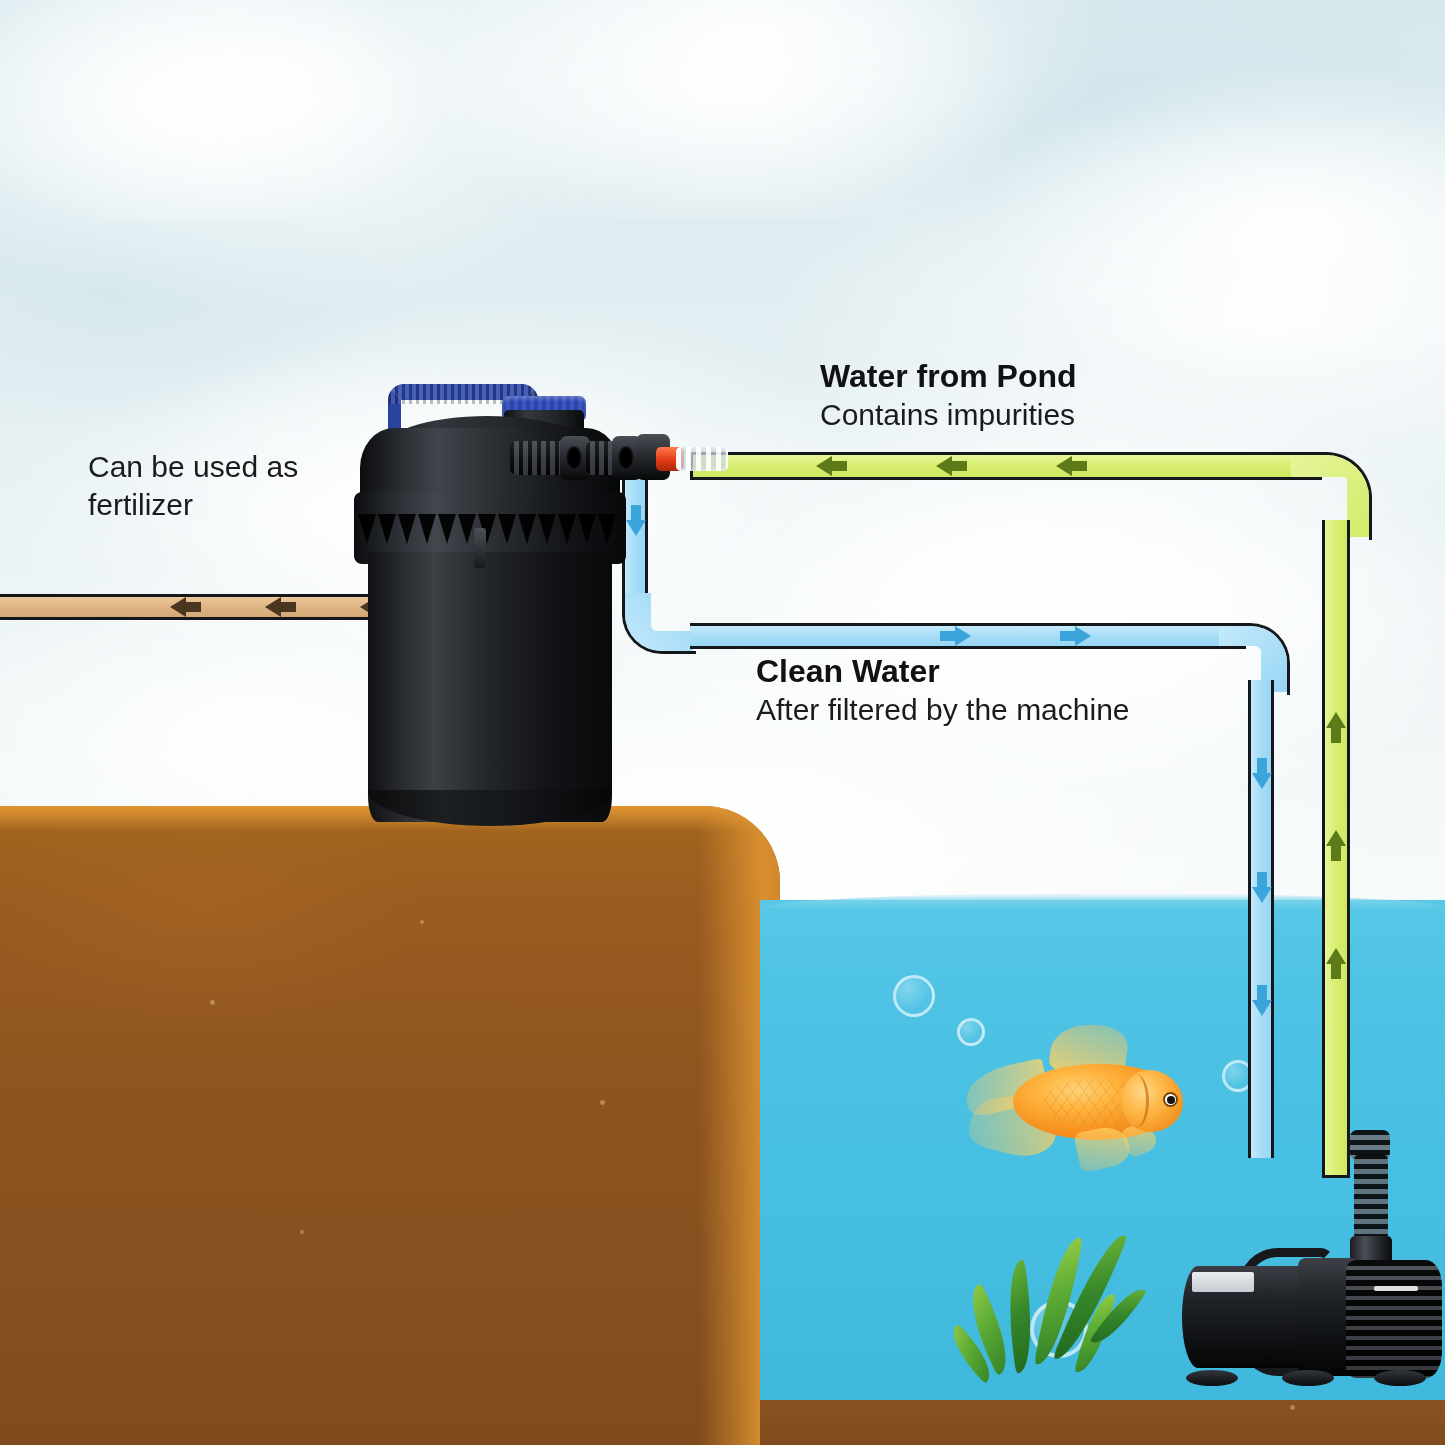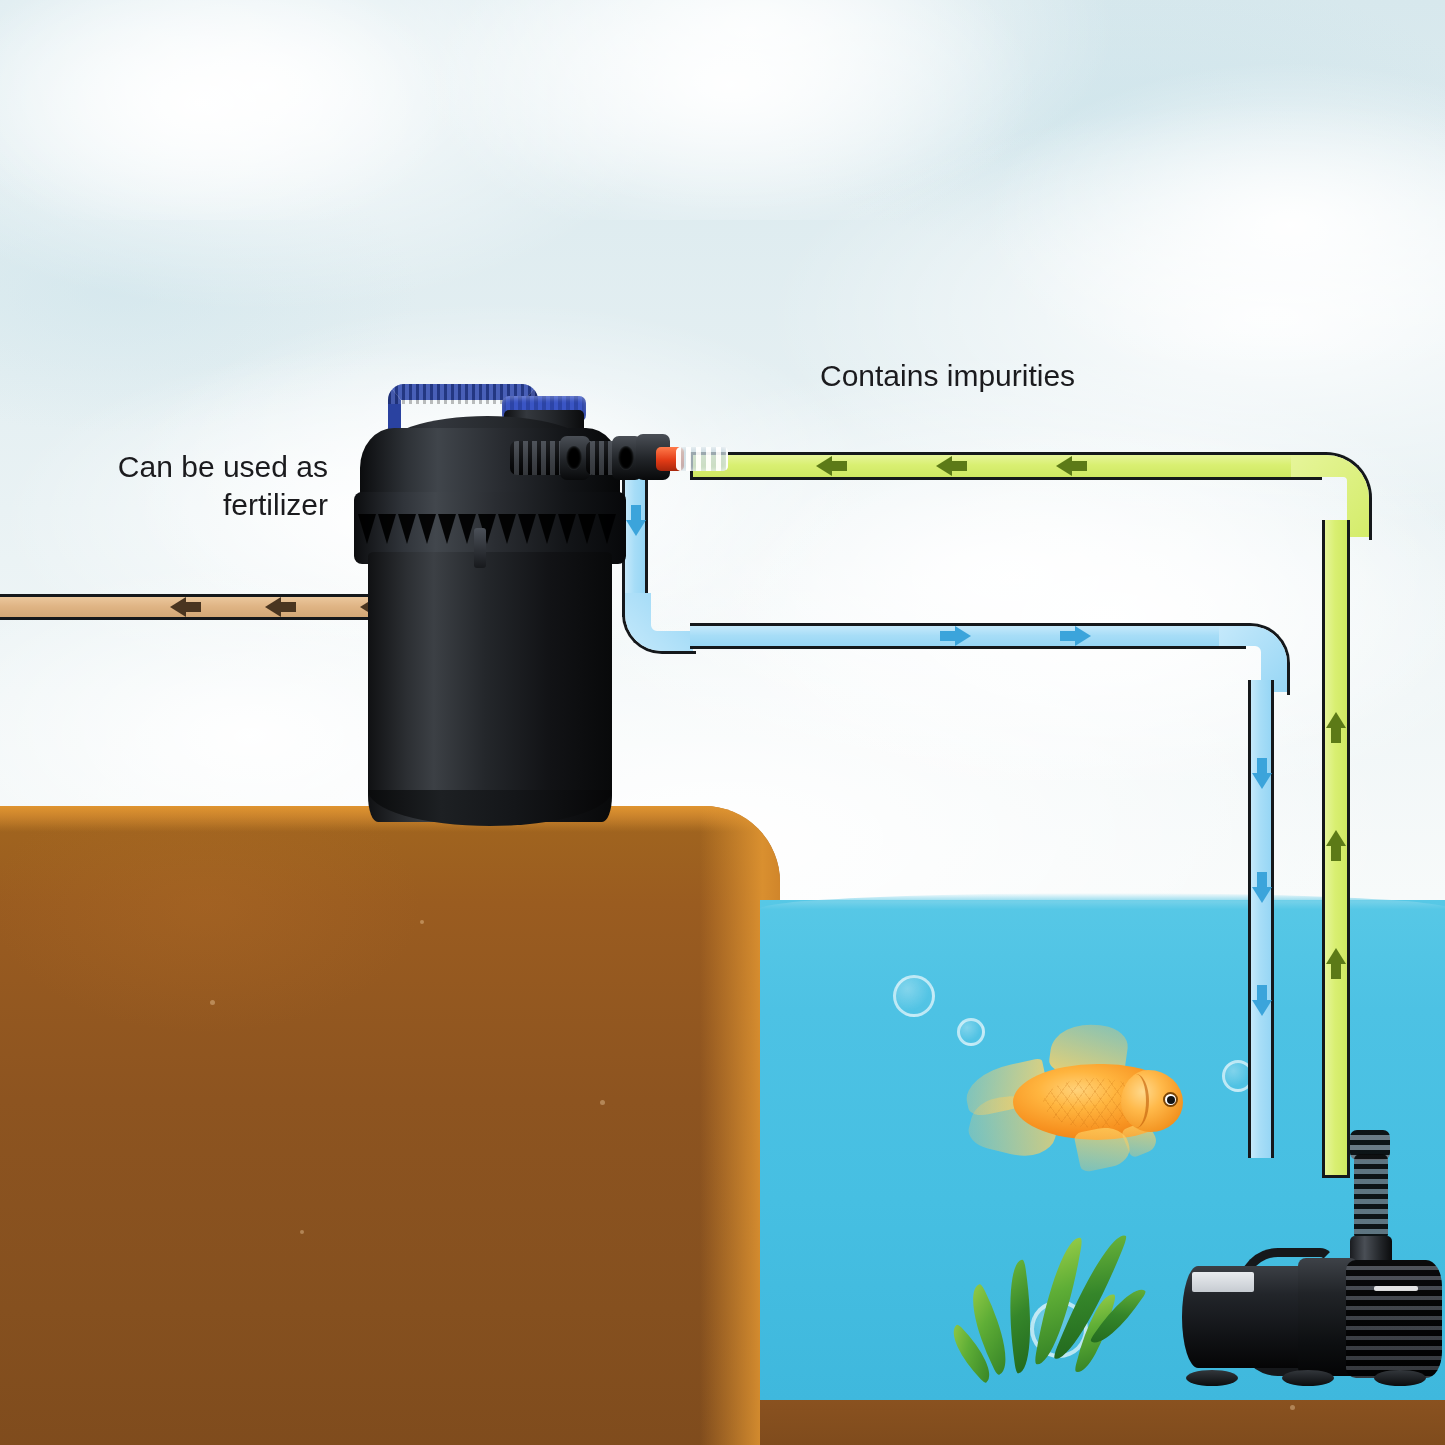--- a/index.html
+++ b/index.html
@@ -113,21 +113,21 @@
   .callout { position: absolute; }
   .callout .c-title {
     font-size: 32px; font-weight: 700; color: #111114;
     line-height: 1.22; white-space: nowrap;
   }
   .callout .c-sub {
     font-size: 30px; font-weight: 400; color: #1b1b1e;
     line-height: 1.25;
   }
   #callout-sewage { left: 88px; top: 448px; }
-  #callout-sewage .c-sub { white-space: normal; max-width: 240px; text-align: right; }
+  #callout-sewage .c-sub { white-space: normal; max-width: 240px; }
   #callout-pond   { left: 820px; top: 357px; }
   #callout-clean  { left: 756px; top: 652px; }
 
   
   .pipe {
     position: absolute;
     border: 3px solid #15181b;
   }
   .pipe-green  { background: linear-gradient(180deg,#e6f59a 0%, #d9ef72 45%, #cfe862 100%); }
   .pipe-green-v{ background: linear-gradient(90deg,#e6f59a 0%, #d9ef72 45%, #cfe862 100%); }
@@ -611,17 +611,22 @@
     <div class="p-foot" style="left:196px;"></div>
   </div>
 
 
 
   <div class="callout" id="callout-sewage">
     <div class="c-sub">Can be used as fertilizer</div>
   </div>
 
   <div class="callout" id="callout-pond">
+    <div class="c-title">Water from Pond</div>
     <div class="c-sub">Contains impurities</div>
   </div>
 
+  <div class="callout" id="callout-clean">
+    <div class="c-title">Clean Water</div>
+    <div class="c-sub">After filtered by the machine</div>
+  </div>
 
 </div>
 
 </body></html>

